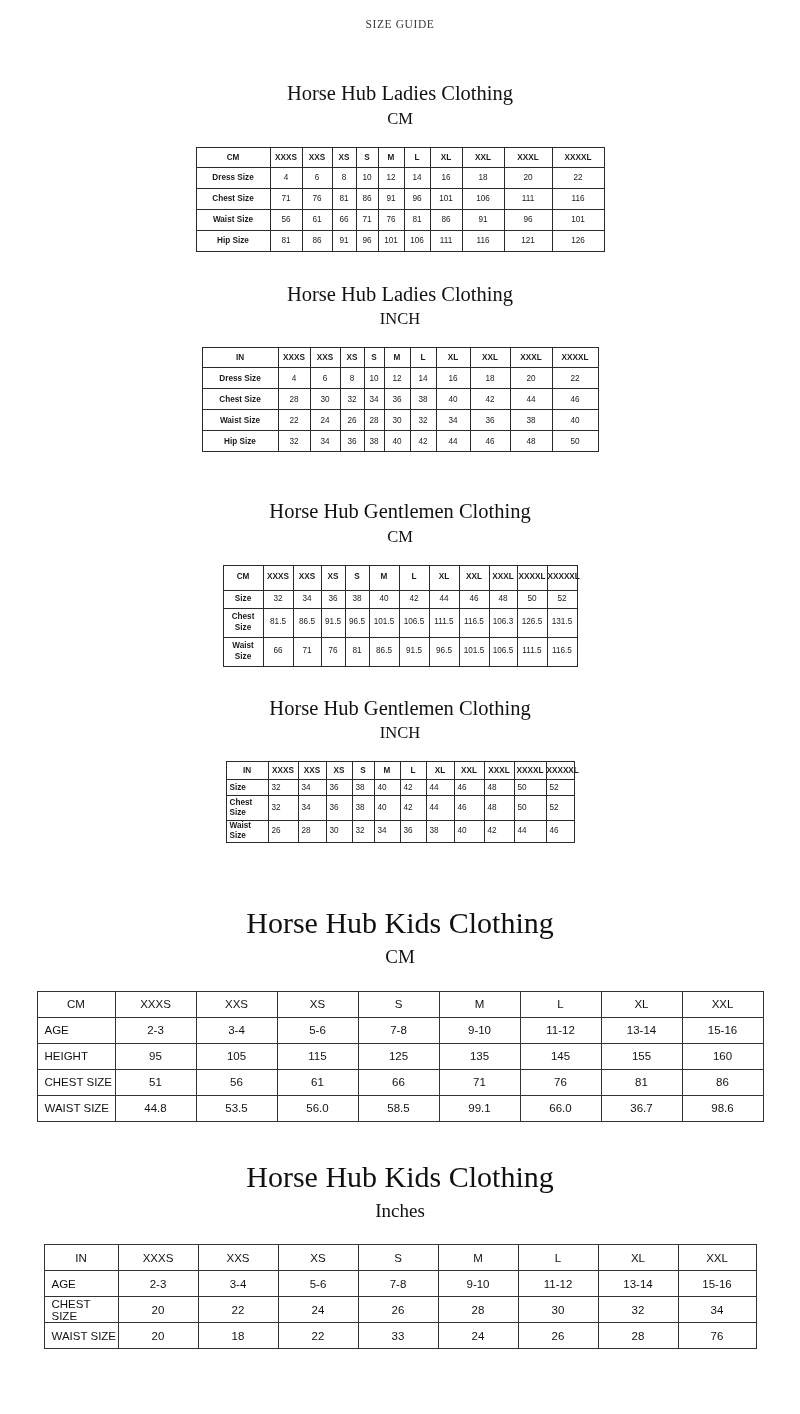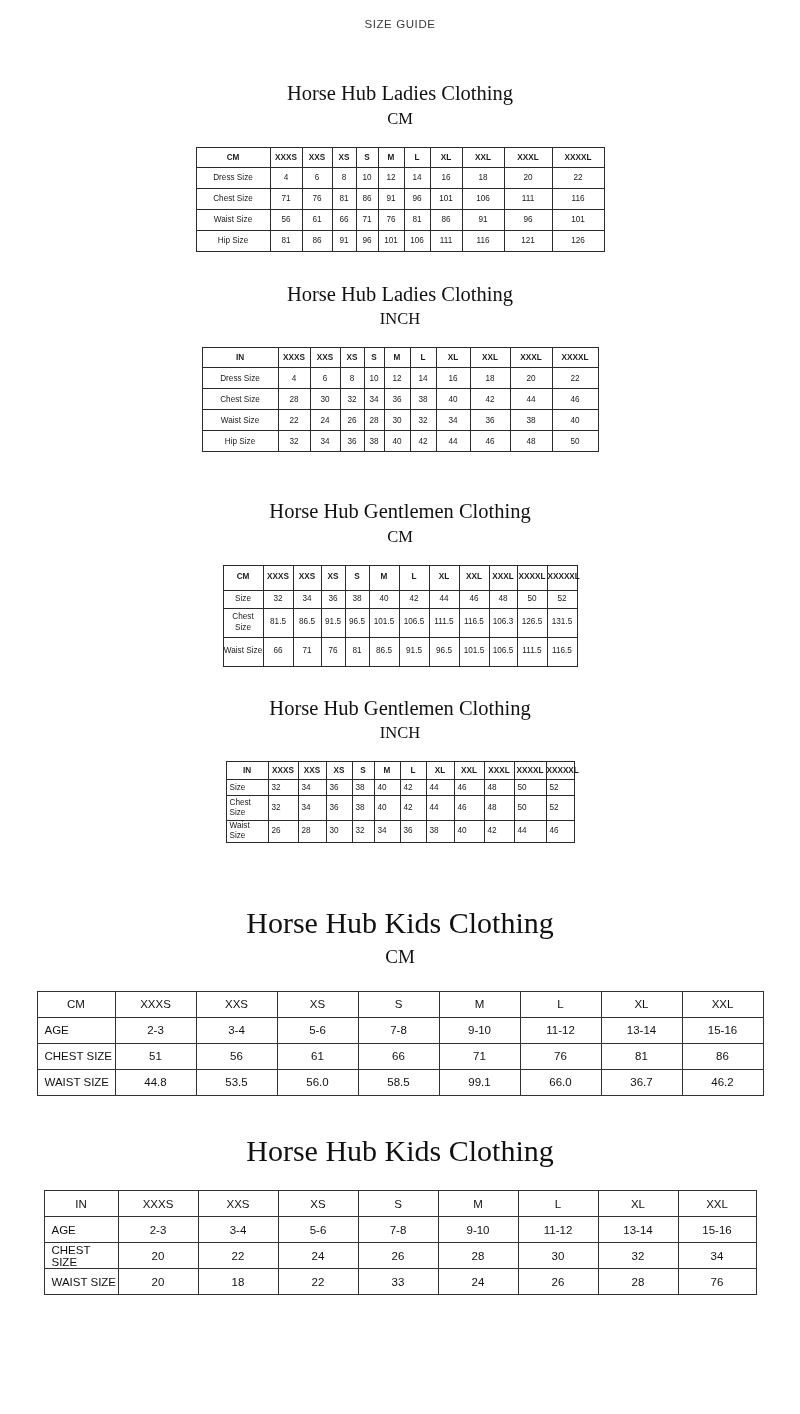--- a/index.html
+++ b/index.html
@@ -12,21 +12,21 @@
     height: 1414px;
     font-family: "Liberation Serif", serif;
     color: #000000;
     position: relative;
     overflow: hidden;
   }
 
   
   .page-header {
     text-align: center;
-    font-family: Liberation Sans, sans-serif;
+    font-family: Liberation Serif, serif;
     font-size: 11.5px;
     letter-spacing: 0.6px;
     color: #3a3a3a;
     padding-top: 18px;
   }
 
   
   .section {
     text-align: center;
   }
@@ -61,21 +61,21 @@
     table-layout: fixed;
   }
   .tbl-compact td, .tbl-compact th {
     border: 1px solid #2b2b2b;
     text-align: center;
     vertical-align: middle;
     padding: 0;
     font-weight: bold;
   }
   .tbl-compact .rowlab {
-    font-weight: normal;
+    font-weight: bold;
   }
   .tbl-compact .val {
     font-weight: normal;
   }
 
   
   .tbl-ladies td { height: 20px; }
   .tbl-ladies .hdr td { height: 19px; }
 
   
@@ -488,47 +488,59 @@
         <td>2-3</td>
         <td>3-4</td>
         <td>5-6</td>
         <td>7-8</td>
         <td>9-10</td>
         <td>11-12</td>
         <td>13-14</td>
         <td>15-16</td>
       </tr>
       <tr>
+        <td class="rowlab">HEIGHT</td>
+        <td>95</td>
+        <td>105</td>
+        <td>115</td>
+        <td>125</td>
+        <td>135</td>
+        <td>145</td>
+        <td>155</td>
+        <td>160</td>
+      </tr>
+      <tr>
         <td class="rowlab">CHEST SIZE</td>
         <td>51</td>
         <td>56</td>
         <td>61</td>
         <td>66</td>
         <td>71</td>
         <td>76</td>
         <td>81</td>
         <td>86</td>
       </tr>
       <tr>
         <td class="rowlab">WAIST SIZE</td>
         <td>44.8</td>
         <td>53.5</td>
         <td>56.0</td>
         <td>58.5</td>
         <td>99.1</td>
         <td>66.0</td>
         <td>36.7</td>
-        <td>46.2</td>
+        <td>98.6</td>
       </tr>
     </tbody>
   </table>
 </div>
 
 <div class="section size-kids" style="margin-top:38px;">
   <div class="sec-title">Horse Hub Kids Clothing</div>
+  <div class="sec-sub">Inches</div>
   <div style="height:22px;"></div>
   <table class="tbl-kids" style="width:712px;">
     <colgroup>
       <col style="width:74px;">
         <col style="width:80px;">
         <col style="width:80px;">
       <col style="width:80px;">
         <col style="width:80px;">
         <col style="width:80px;">
       <col style="width:80px;">

